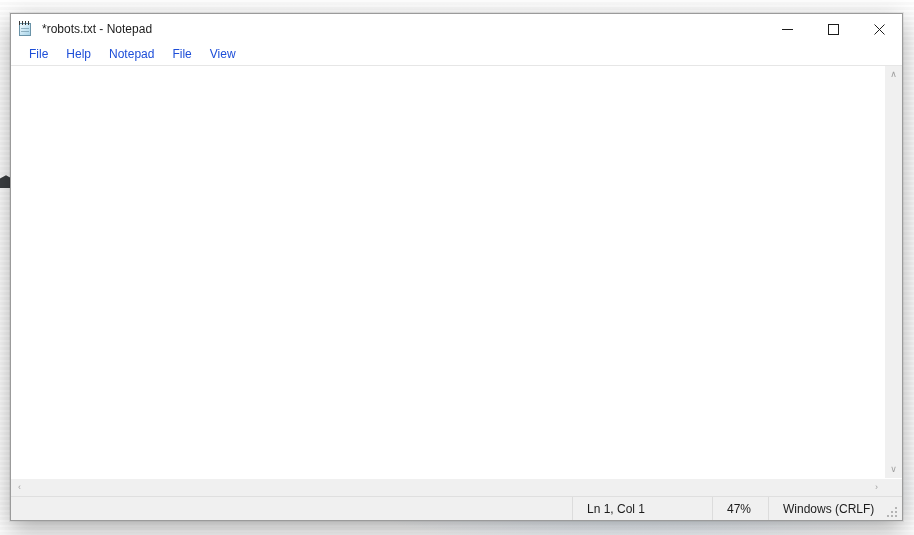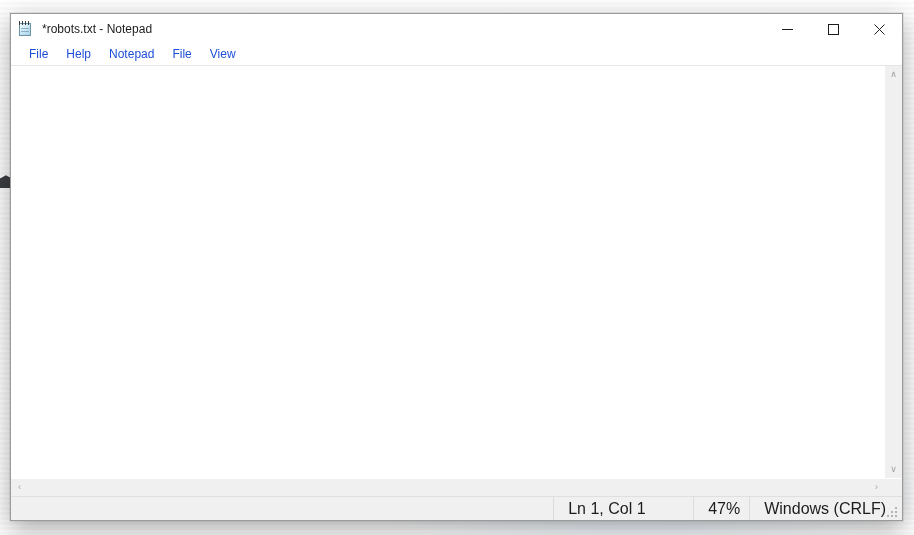--- a/index.html
+++ b/index.html
@@ -259,21 +259,21 @@
   }
 
   
   .statusbar {
     flex: 0 0 23px;
     height: 23px;
     background: #f0f0f0;
     border-top: 1px solid #dfdfdf;
     display: flex;
     align-items: stretch;
-    font-size: 16px;
+    font-size: 12px;
     color: #1c1c1c;
   }
   .status-spacer {
     flex: 1 1 auto;
   }
   .status-cell {
     display: flex;
     align-items: center;
     border-left: 1px solid #dcdcdc;
     padding-left: 14px;

